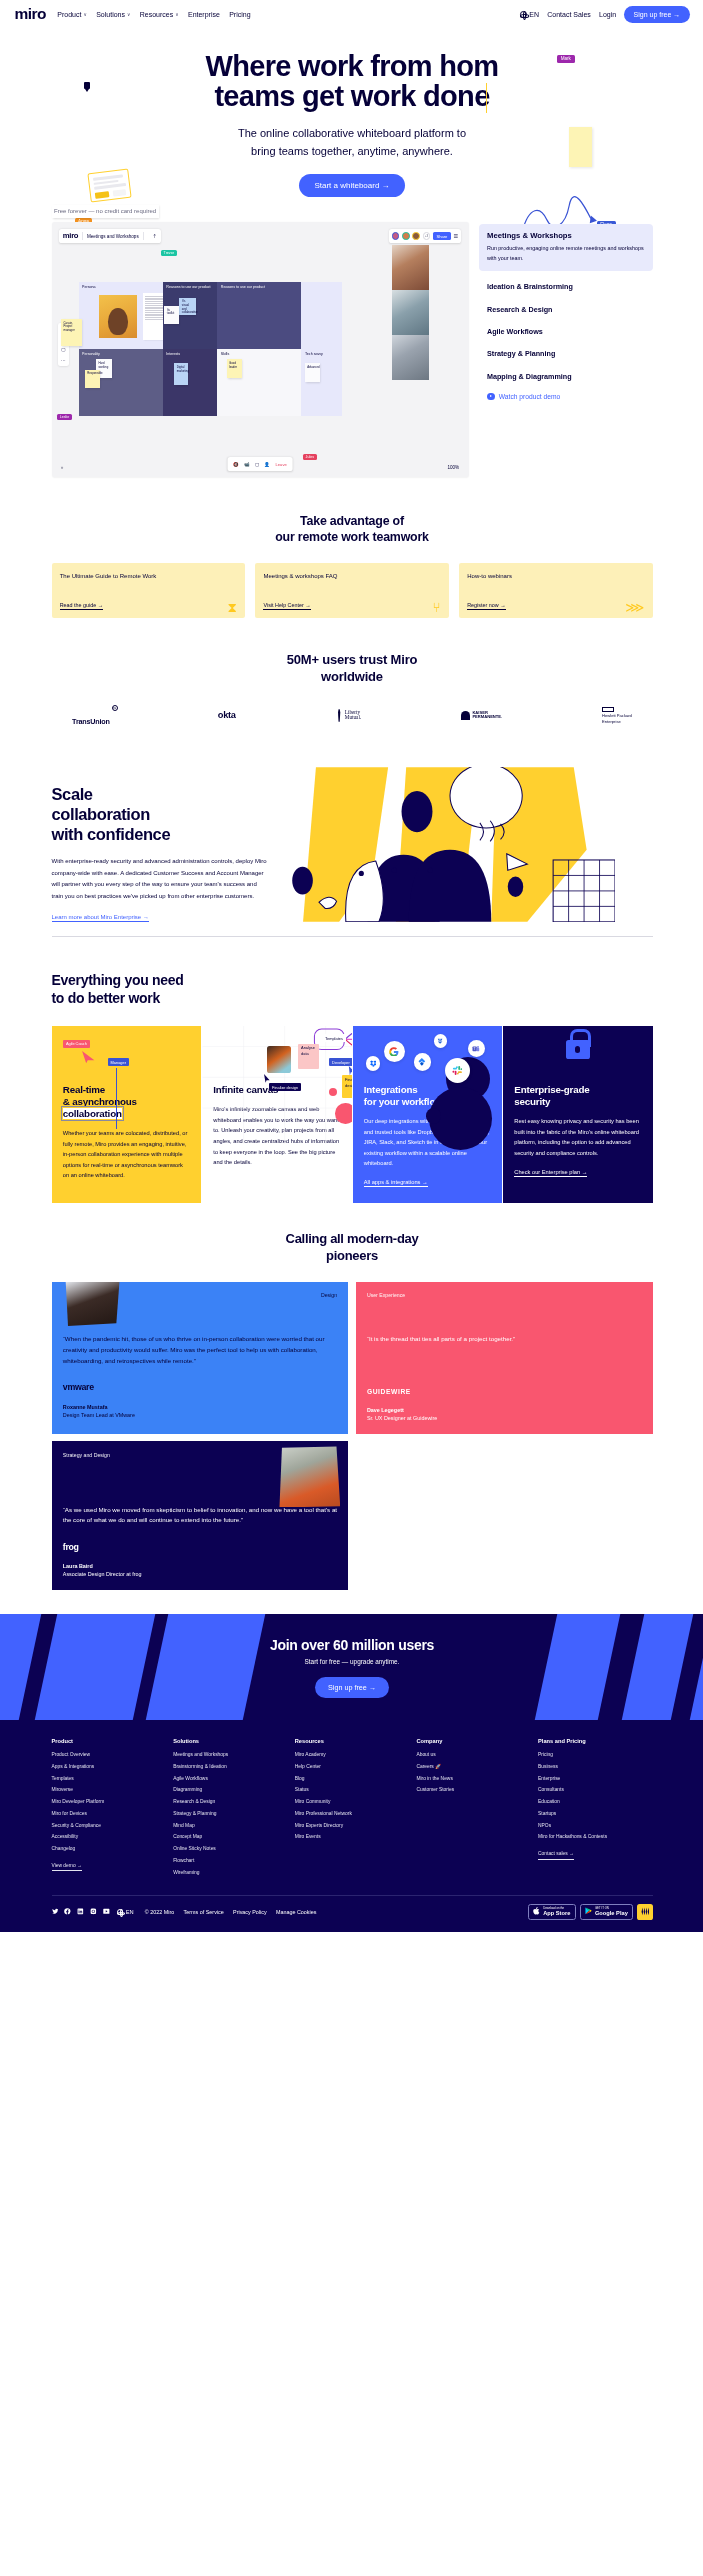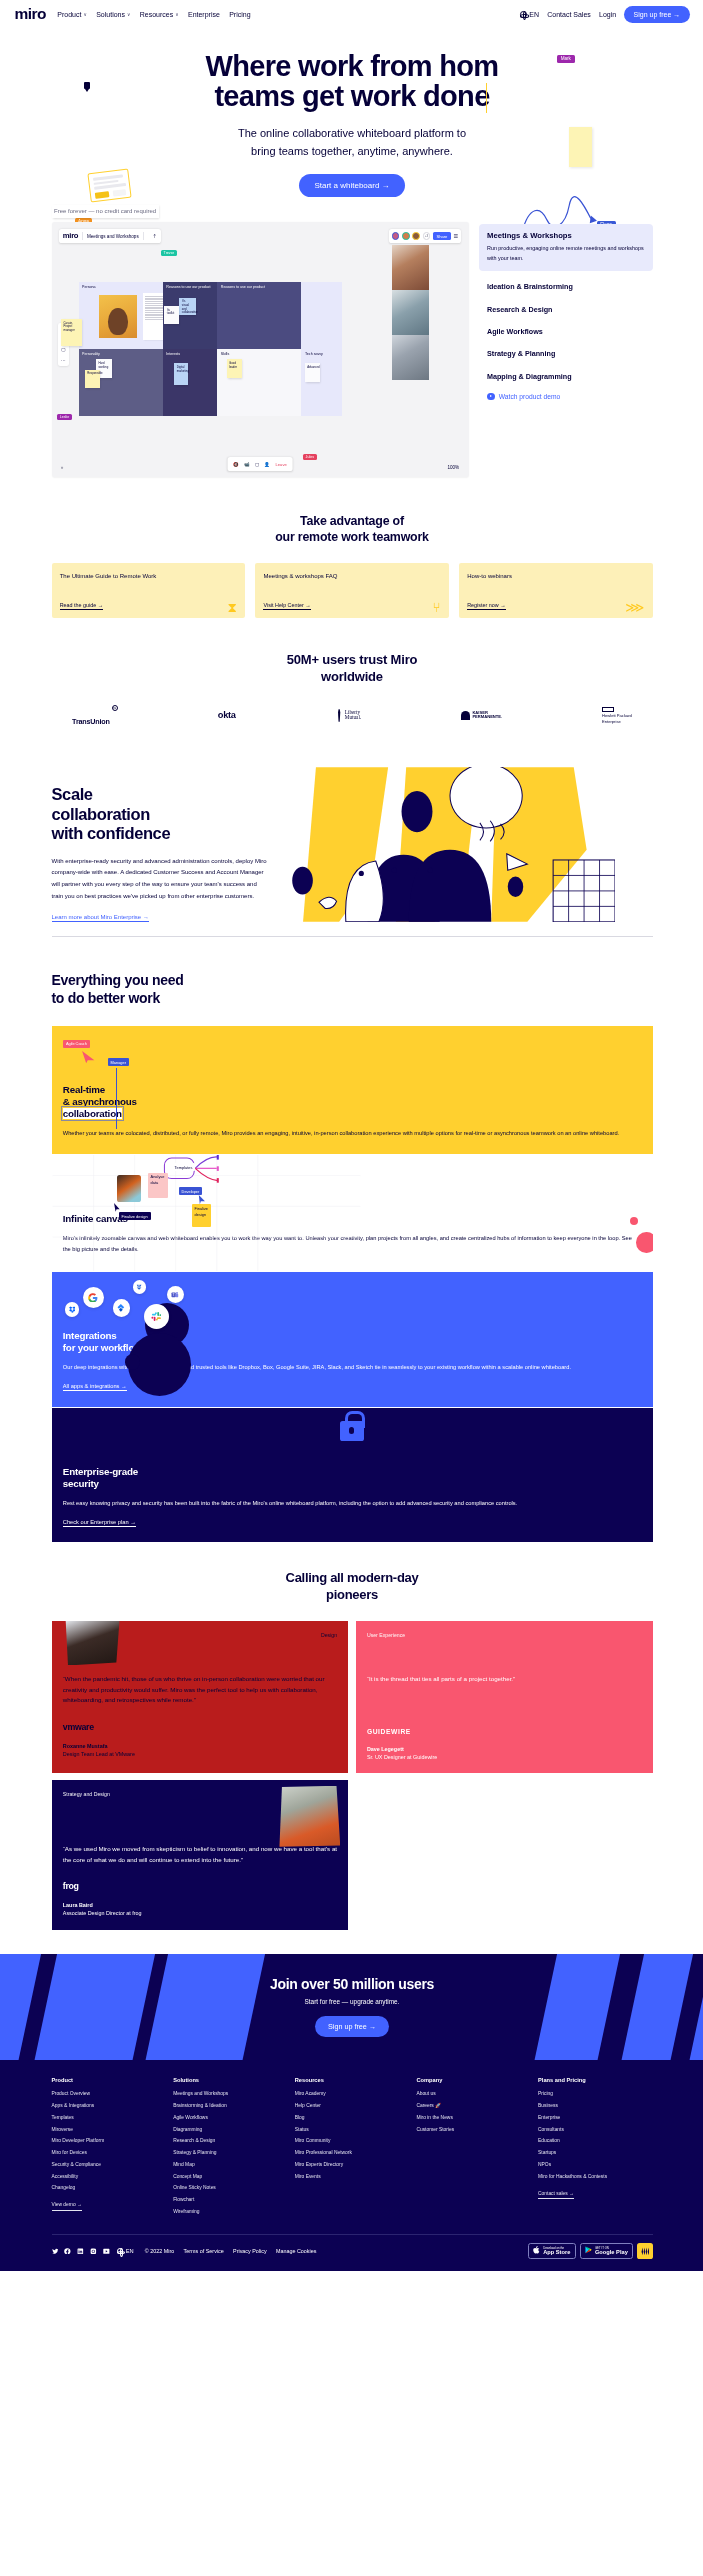--- a/index.html
+++ b/index.html
@@ -223,36 +223,36 @@
   .lg-lm { font-size: 5.2px; font-family:"Liberation Serif",serif; line-height:1.05; text-align:left;}
   .lg-kp { font-size: 4.1px; font-weight: 700; line-height:1.15; text-align:left;}
   .lg-hpe { font-size: 4.1px; font-weight: 700; line-height:1.25; text-align:left;}
   .lg-hpe span { font-weight: 400; }
   .torch { width:7.2px;height:12.4px;background:#050038;clip-path:polygon(42% 0,58% 0,66% 26%,58% 100%,42% 100%,34% 26%); }
   .kp-ic { width:9.3px;height:9.3px;background:#050038;border-radius:50% 50% 0 0; }
   .hpe-bar { width:12.4px; height:4.6px; border:0.8px solid #050038; margin-bottom:1.5px;}
 
   
   .scale { padding: 27px 0 8.2px; position: relative; }
-  .scale-inner { display:flex; gap: 17.5px; align-items: flex-start; }
+  .scale-inner { display:flex; gap: 17.5px; align-items: center; }
   .scale-left { flex: 0 0 216px; padding-top: 17.5px; }
   .scale-left h2 { font-size: 16.5px; font-weight: 800; line-height: 1.2; letter-spacing:-0.4px;}
   .scale-left p { margin-top: 11.3px; font-size: 6px; line-height: 1.95; }
   .scale-link {
     display:inline-block; margin-top: 11.3px; font-size: 6px; color: #4262ff;
     border-bottom: 0.5px solid #4262ff; padding-bottom: 1px; cursor:pointer;
   }
   .scale-art { flex: 1; height: 155px; position: relative; }
   .hr-thin { border:0; border-top:0.5px solid #d9d9e1; margin-top: 13.4px; }
 
   
   .everything { padding: 27px 0 0; }
   .everything h2 { font-size: 14px; font-weight: 800; line-height: 1.28; letter-spacing:-0.3px; }
   .feat-grid {
-    display: grid; grid-template-columns: 1fr; gap: 1px; margin-top: 18.5px;
+    display: grid; grid-template-columns: 1fr 1fr 1fr 1fr; gap: 1px; margin-top: 18.5px;
   }
   .feat {
     padding: 13.4px 11.3px 15.5px; min-height: 116px; position: relative; overflow: hidden;
   }
   .feat h3 { font-size: 9.8px; font-weight: 800; line-height: 1.22; letter-spacing:-0.2px;}
   .feat p { margin-top: 8.2px; font-size: 5.7px; line-height: 1.85; }
   .feat-yellow { background: #ffd02f; color: #050038; padding-top: 58px; }
   .feat-white  { background: #fff; color: #050038; padding-top: 58px; }
   .feat-blue   { background: #4262ff; color: #fff; padding-top: 58px; }
   .feat-dark   { background: #0c0153; color: #fff; padding-top: 58px; }
@@ -277,21 +277,21 @@
   .lock-ic:after {
     content:""; position:absolute; left:9.3px; top:6.2px; width:5.2px; height:7.2px;
     background:#0c0153; border-radius:2.6px;
   }
 
   
   .testi { padding: 28px 0 0; }
   .testi h2 { font-size: 13px; font-weight: 800; text-align:center; line-height:1.3; letter-spacing:-0.3px;}
   .testi-grid { display:grid; grid-template-columns: 1fr 1fr; gap: 7.2px; margin-top: 17.5px; }
   .tcard { padding: 10.3px 11.3px 13.4px; position: relative; min-height: 131px; overflow: hidden; }
-  .t-yellow{background:#b91c1c;color:#050038;}
+  .t-yellow{background:#3b82f6;color:#050038;}
   .t-pink{background:#f9566f;color:#fff;}
   .t-blue{background:#3953d4;color:#fff;}
   .t-dark{background:#0c0153;color:#fff;}
   .t-cat { font-size: 5.2px; opacity:.95; }
   .t-cat.right { text-align: right; }
   .t-quote { font-size: 6.2px; line-height: 1.75; margin-top: 36px; }
   .t-logo { margin-top: 15.5px; font-size: 8.8px; font-weight: 800; letter-spacing:-0.3px;}
   .t-logo.sm { font-size: 6.7px; letter-spacing: 0.6px; }
   .t-name { margin-top: 11.3px; font-size: 5.4px; font-weight: 700; }
   .t-role { margin-top: 2.1px; font-size: 5.4px; }
@@ -787,21 +787,21 @@
     </div>
   </div>
 
   <div class="cta-band">
     <div class="stripe" style="left:-20.6px;width:49px;"></div>
     <div class="stripe" style="left:44px;width:98px;"></div>
     <div class="stripe" style="left:155px;width:97px;"></div>
     <div class="stripe" style="right:97px;width:63px;"></div>
     <div class="stripe" style="right:24px;width:49px;"></div>
     <div class="stripe" style="right:-18.5px;width:24px;"></div>
-    <h2>Join over 50 million users</h2>
+    <h2>Join over 60 million users</h2>
     <p>Start for free — upgrade anytime.</p>
     <button class="btn-hero">Sign up free →</button>
   </div>
 
   <div class="footer">
     <div class="container">
       <div class="fcols">
 
         <div class="fcol">
           <h5>Product</h5>

